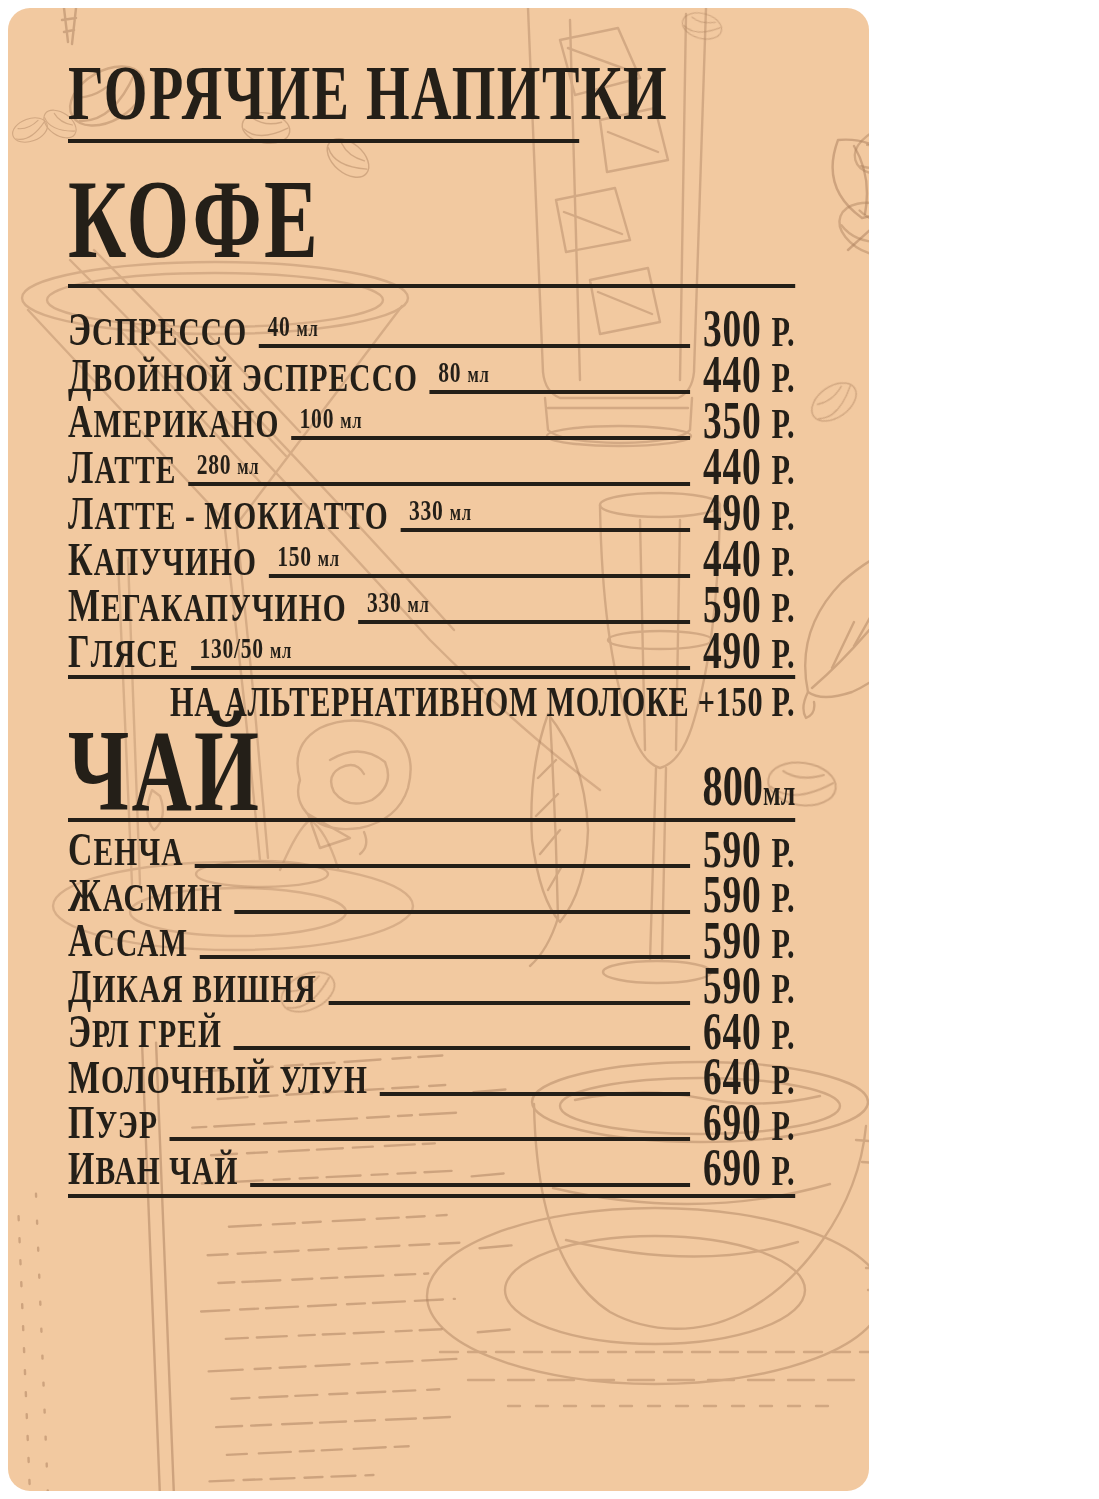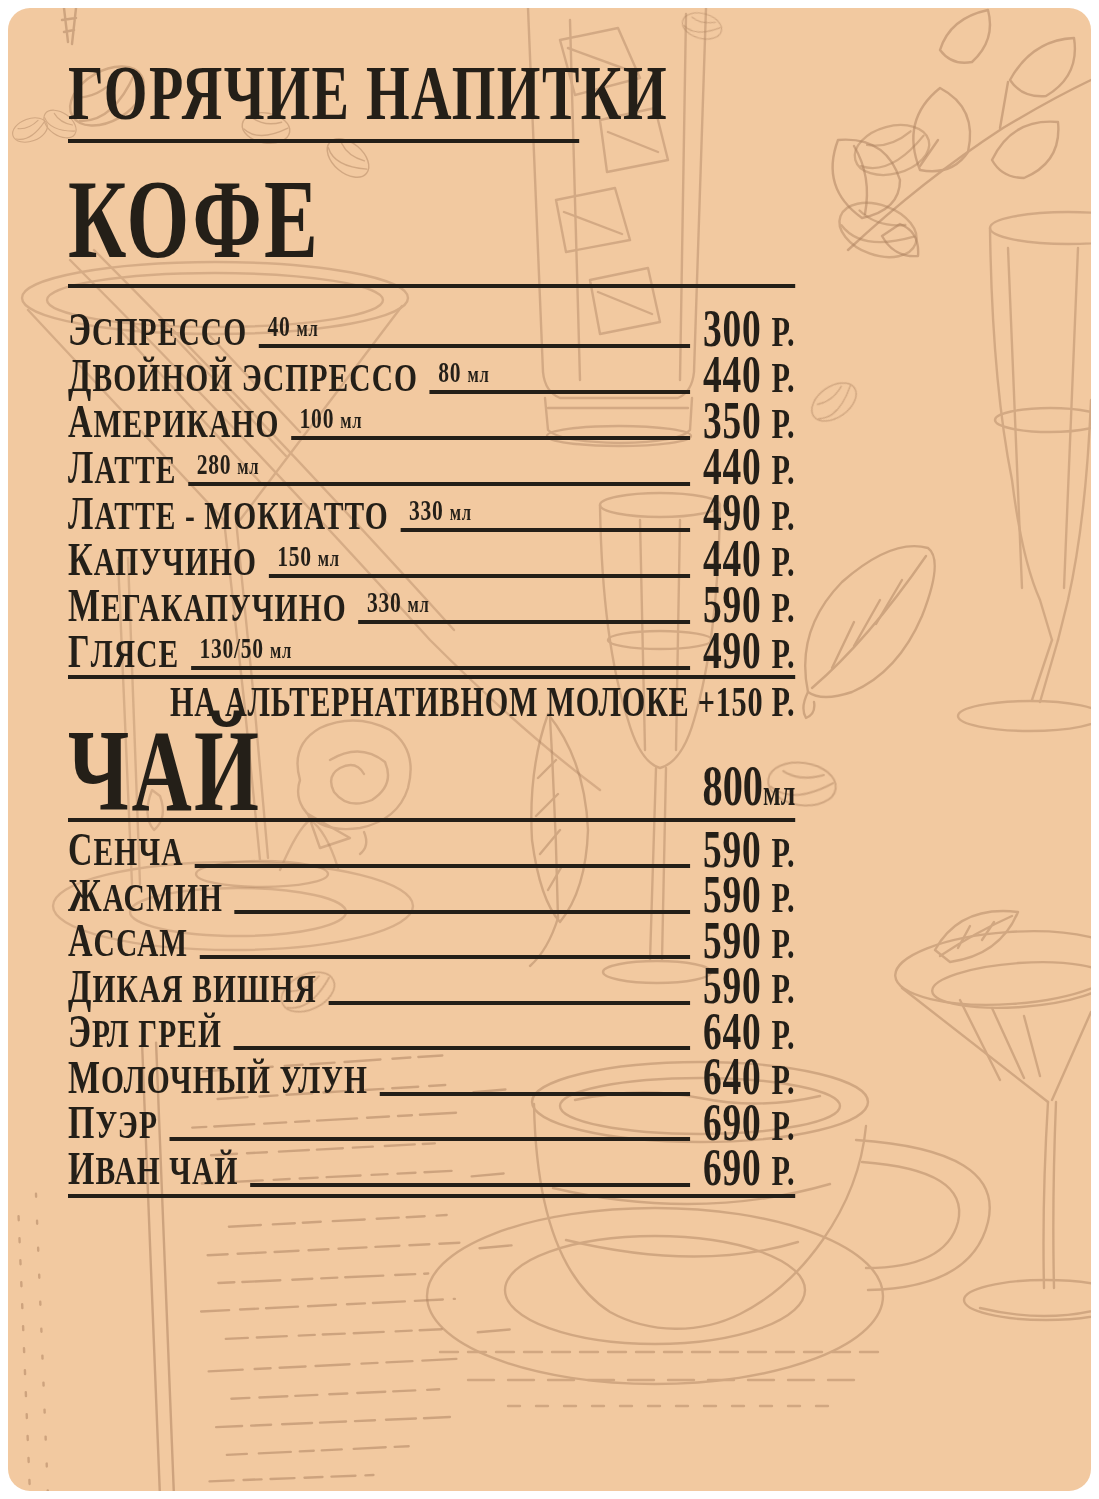--- a/index.html
+++ b/index.html
@@ -1,17 +1,17 @@
 <!DOCTYPE html>
 <html><head>
 <meta charset="utf-8">
 <style>
   html,body{margin:0;padding:0;width:1099px;height:1499px;background:#ffffff;}
   body{font-family:"Liberation Serif","DejaVu Serif",serif;}
-  .card{position:absolute;left:8px;top:8px;width:1083px;height:1483px;background:#f2c9a0;border-radius:22px;overflow:hidden;}
+  .card{position:absolute;left:8px;top:8px;width:861px;height:1483px;background:#f2c9a0;border-radius:22px;overflow:hidden;}
   .decor{position:absolute;left:0;top:0;width:1083px;height:1483px;}
   .decor path,.decor ellipse,.decor line,.decor use,.decor circle{stroke:#aa7f5d;fill:none;stroke-width:2.4;stroke-linecap:round;stroke-linejoin:round;}
   .content{position:absolute;left:60px;top:40px;width:1010px;transform:scaleX(0.72);transform-origin:top left;color:#241f18;}
   .big{font-weight:bold;margin:0;white-space:nowrap;}
   .page-title{margin-top:6px;font-size:78px;line-height:1;letter-spacing:2px;}
   .title-rule{margin-top:7px;width:710px;height:4px;background:#241f18;}
   .coffee-title{margin-top:20px;font-size:112px;line-height:1;letter-spacing:3px;}
   .rule{width:100%;height:4px;background:#241f18;}
   .coffee-rule{margin-top:9px;}
   .rows{margin-top:19px;}

